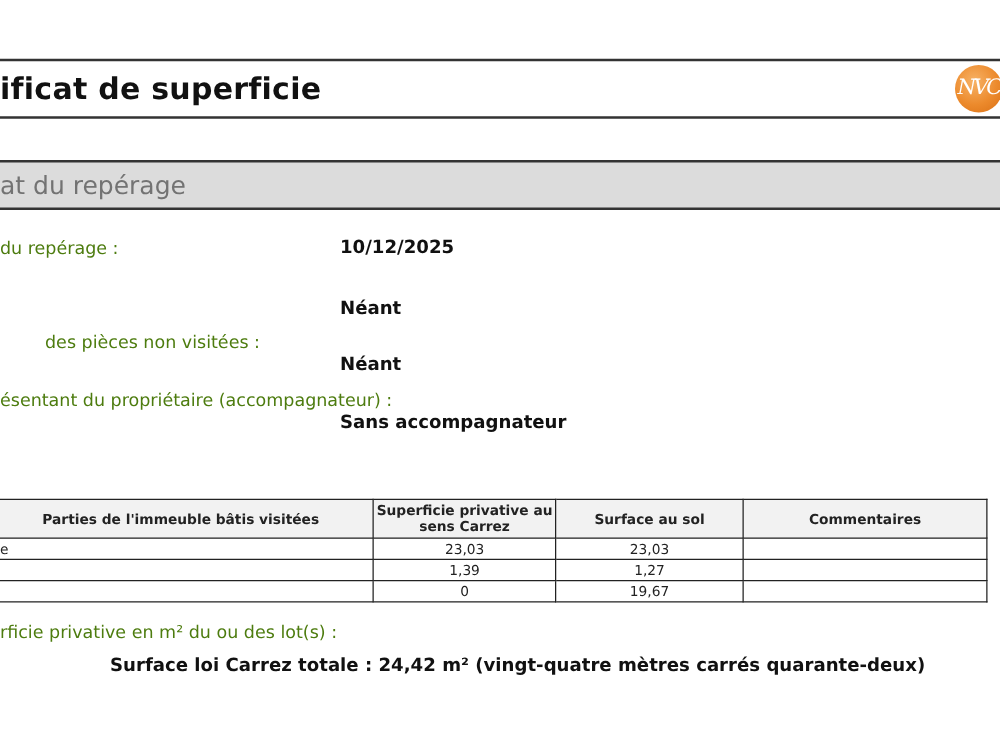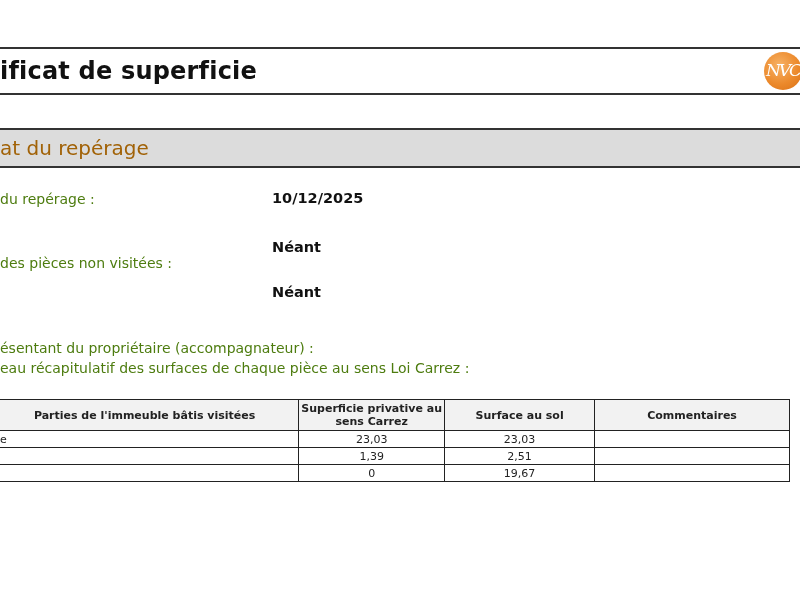--- a/index.html
+++ b/index.html
@@ -67,21 +67,21 @@
       height: 36px;
       background: #dcdcdc;
       border-top: 2px solid #333;
       border-bottom: 2px solid #333;
     }
     .section-text {
       position: absolute;
       left: 0px;
       top: 136px;
       font-size: 20px;
-      color: #a16207;
+      color: #737373;
       white-space: nowrap;
     }
     .line {
       position: absolute;
       font-size: 14px;
       white-space: nowrap;
       color: #4d7c0f;
     }
     .value {
       position: absolute;
@@ -140,26 +140,26 @@
   </div>
 
   <div class="section-band"></div>
   <div class="section-text">at du repérage</div>
 
   <div class="line" style="left:0px; top:191px;"> du repérage :</div>
   <div class="value" style="top:190px;">10/12/2025</div>
 
   <div class="value" style="top:239px;">Néant</div>
 
-  <div class="line" style="left:0px; top:255px;"> des pièces non visitées :</div>
+  <div class="line" style="left:0px; top:266px;padding-left:36px;"> des pièces non visitées :</div>
   <div class="value" style="top:284px;">Néant</div>
 
-  <div class="line" style="left:0px; top:313px;margin-top:27px;">ésentant du propriétaire (accompagnateur) :</div>
+  <div class="line" style="left:0px; top:313px;">ésentant du propriétaire (accompagnateur) :</div>
+  <div class="value" style="top:330px;">Sans accompagnateur</div>
 
-  <div class="line" style="left:0px; top:360px;">eau récapitulatif des surfaces de chaque pièce au sens Loi Carrez :</div>
 
   <table class="recap">
     <colgroup>
       <col style="width:320px">
       <col style="width:150px">
       <col style="width:155px">
       <col style="width:200px">
     </colgroup>
     <thead>
       <tr>
@@ -172,26 +172,28 @@
     <tbody>
       <tr>
         <td class="piece">he</td>
         <td>23,03</td>
         <td>23,03</td>
         <td></td>
       </tr>
       <tr>
         <td class="piece"></td>
         <td>1,39</td>
-        <td>2,51</td>
+        <td>1,27</td>
         <td></td>
       </tr>
       <tr>
         <td class="piece"></td>
         <td>0</td>
         <td>19,67</td>
         <td></td>
       </tr>
     </tbody>
   </table>
 
+  <div class="line" style="left:0px; top:498px;">rficie privative en m² du ou des lot(s) :</div>
+  <div class="summary-line" style="left:88px; top:525px;">Surface loi Carrez totale : 24,42 m² (vingt-quatre mètres carrés quarante-deux)</div>
 
 </div>
 
 </body></html>

